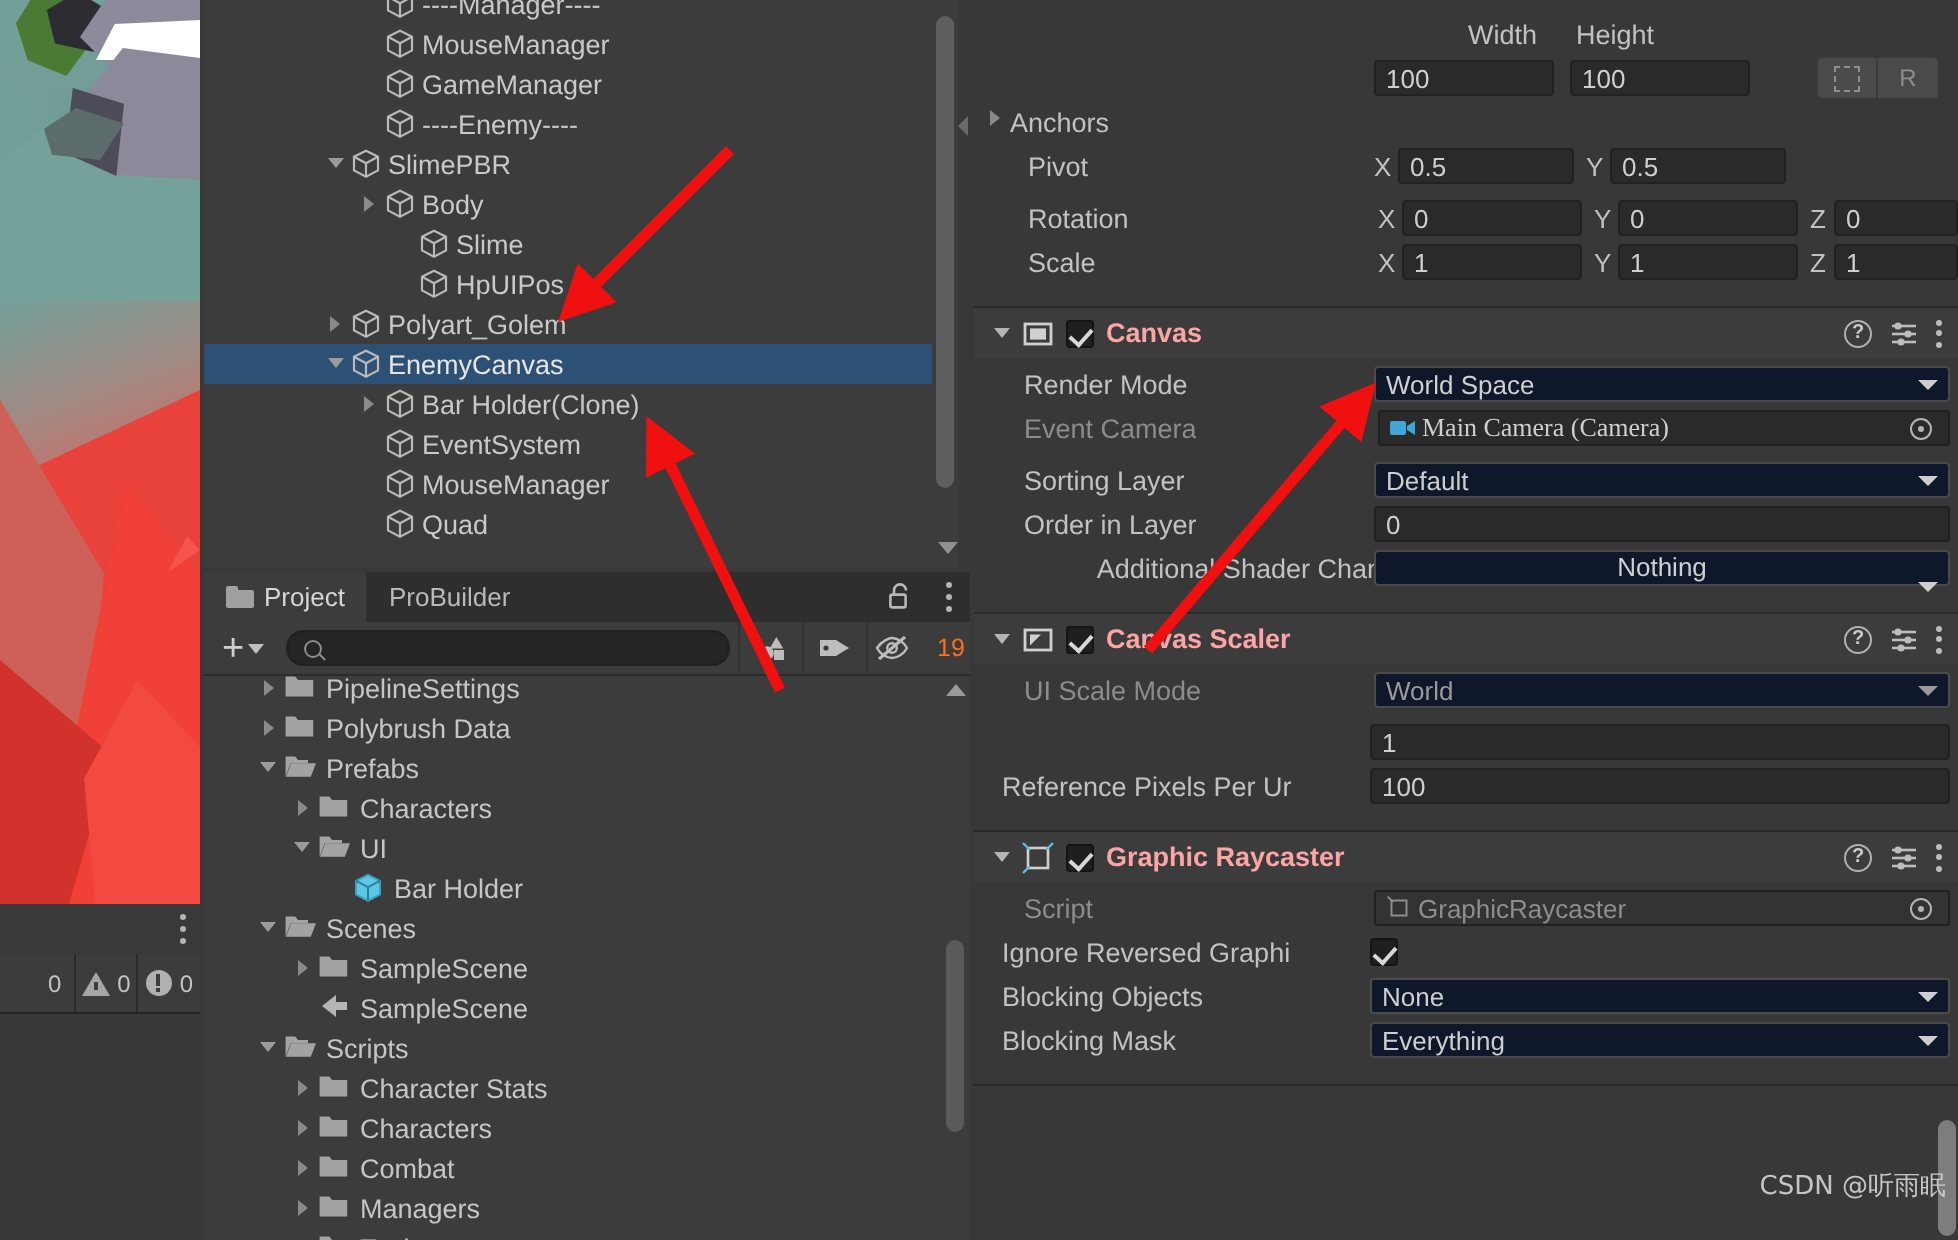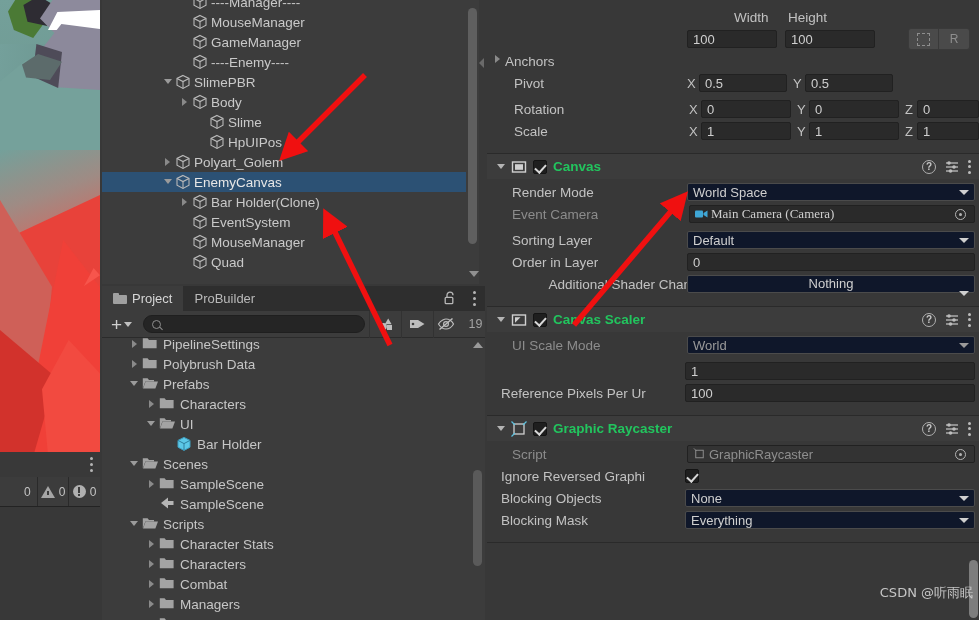--- a/index.html
+++ b/index.html
@@ -117,21 +117,21 @@
   .plus-glyph { font-size:19px; line-height:1; color:#cfcfcf; }
   .caret-dn { width:0;height:0;border-left:4px solid transparent;border-right:4px solid transparent;border-top:5px solid #c0c0c0; }
   .p-search { flex: 1; height: 18px; margin: 0 4px; background: #252525; border: 1px solid #1f1f1f;
      border-radius: 9px; display: flex; align-items: center; padding: 0 8px; }
   .mag { width: 9px; height: 9px; border: 1.4px solid #8d8d8d; border-radius: 50%; position: relative; flex:0 0 9px; }
   .mag::after { content:""; position:absolute; right:-3px; bottom:-2px; width:4px; height:1.4px; background:#8d8d8d; transform: rotate(45deg); }
   .p-search input { flex:1; background:transparent; border:none; outline:none; color:#c8c8c8; font-size:11px;
      font-family:"Liberation Sans", sans-serif; }
   .tb-btn { width: 32px; height: 27px; display:flex; align-items:center; justify-content:center;
      border-left: 1px solid #323232; }
-  .tb-btn.last { width: 52px; gap:14px; color:#a3a3a3; font-size:12.5px; }
+  .tb-btn.last { width: 52px; gap:14px; color:#f97316; font-size:12.5px; }
 
   .p-body { position: relative; height: 282px; background: #3c3c3c; overflow: hidden; }
   .p-rows { position:absolute; left:0; top:0; width:383px; }
   .p-row { height: 20px; display:flex; align-items:center; font-size: 13.5px; color:#c6c6c6; white-space:nowrap; }
   .p-row .foldout { width: 14px; height:20px; position:relative; flex:0 0 14px; }
   .p-row .foldout.closed::after { content:""; position:absolute; left:4px; top:6px;
      border-left:5px solid #8a8a8a; border-top:4px solid transparent; border-bottom:4px solid transparent; }
   .p-row .foldout.open::after { content:""; position:absolute; left:2px; top:7px;
      border-top:5px solid #9b9b9b; border-left:4px solid transparent; border-right:4px solid transparent; }
   .p-ico { flex:0 0 17px; width:17px; height:16px; margin-right:4px; position:relative; }
@@ -146,21 +146,21 @@
   .insp-inner { position:absolute; left:0; top:0; width: 492px; }
   .comp-sep { height:1px; background:#2a2a2a; }
   .comp-head { height: 25px; display:flex; align-items:center; gap:6px; padding-left: 10px;
      background: #3c3c3c; position: relative; }
   .comp-head .fold { width:0;height:0;border-top:5px solid #b4b4b4;border-left:4px solid transparent;border-right:4px solid transparent; }
   .comp-head .cico { width:16px; height:16px; position:relative; }
   .chk { width:14px; height:14px; background:#1f1f1f; border:1px solid #141414; border-radius:2px;
      position:relative; flex:0 0 14px; }
   .chk.on::after { content:""; position:absolute; left:3px; top:1px; width:5px; height:9px;
      border:solid #d8d8d8; border-width: 0 2px 2px 0; transform: rotate(42deg); }
-  .comp-title { font-size: 13.5px; color:#22c55e; font-weight:bold; }
+  .comp-title { font-size: 13.5px; color:#fca5a5; font-weight:bold; }
   .comp-head .right { position:absolute; right: 8px; top:0; height:25px; display:flex; align-items:center; gap:9px; }
   .q-ico { width:14px; height:14px; border-radius:50%; background:#3c3c3c; border:1.6px solid #b0b0b0;
      color:#c8c8c8; font-size:10px; line-height:11px; text-align:center; font-weight:bold; }
   .pre-ico { width:14px; height:14px; position:relative; }
   .kb3 { width:3px; height:14px; display:flex; flex-direction:column; justify-content:space-between; align-items:center; }
   .kb3 i { width:3px; height:3px; border-radius:50%; background:#bdbdbd; }
 
   .comp-body { background: #383838; padding: 2px 0 5px 0; }
   .row { height: 22px; display: flex; align-items: center; position: relative; padding-left: 14px; }
   .lbl { font-size: 13.5px; color: #c2c2c2; white-space: nowrap; overflow:hidden; }

